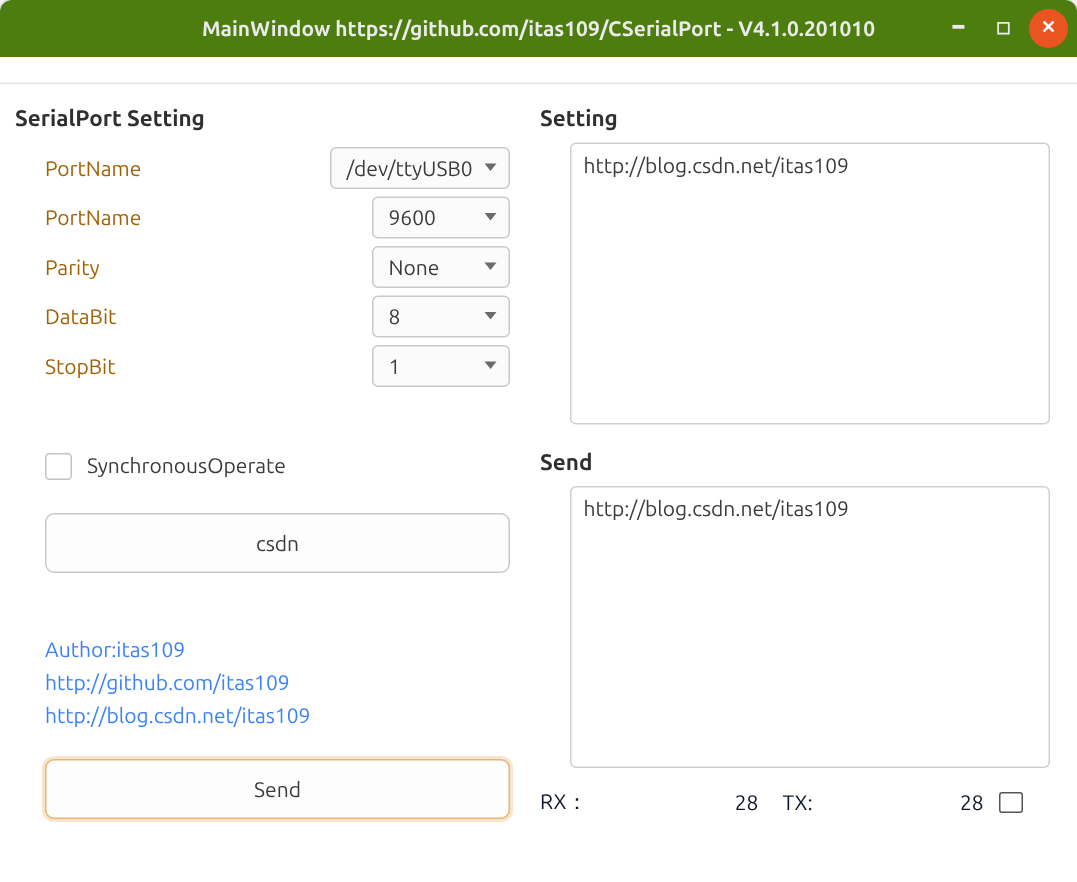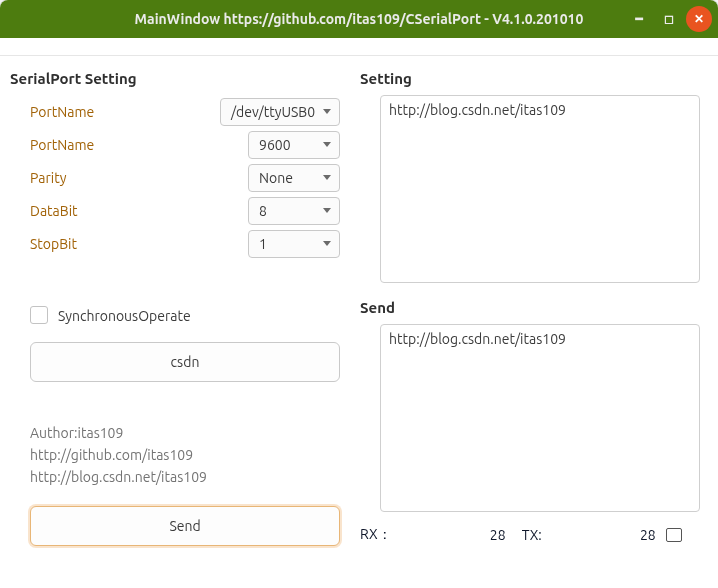--- a/index.html
+++ b/index.html
@@ -112,21 +112,21 @@
     border-right: 4px solid transparent;
     border-top: 5px solid #6b6b6b;
   }
   .sel-120 { width: 120px; }
   .sel-70  { width: 92px; }
 
   .gap { height: 42px; }
 
   .chk-row {
     display: flex;
-    align-items: flex-end;
+    align-items: flex-start;
     gap: 10px;
     padding-left: 20px;
     height: 22px;
   }
   .chk {
     width: 18px; height: 18px;
     border: 1px solid #c3c3c3;
     border-radius: 3px;
     background: #fff;
   }
@@ -151,21 +151,21 @@
   .btn.send-btn {
     margin: 18px 0 0 20px;
     width: 310px;
     border-color: #e8b677;
     box-shadow: 0 0 0 2px rgba(232,149,55,.25);
   }
 
   .meta {
     margin: 40px 0 0 20px;
     line-height: 22px;
-    color: #737373;
+    color: #3b82f6;
   }
 
   .textarea {
     border: 1px solid #cfcfcf;
     border-radius: 4px;
     background: #fff;
     width: 100%;
     padding: 6px 8px;
     font-family: inherit;
     font-size: 14px;

